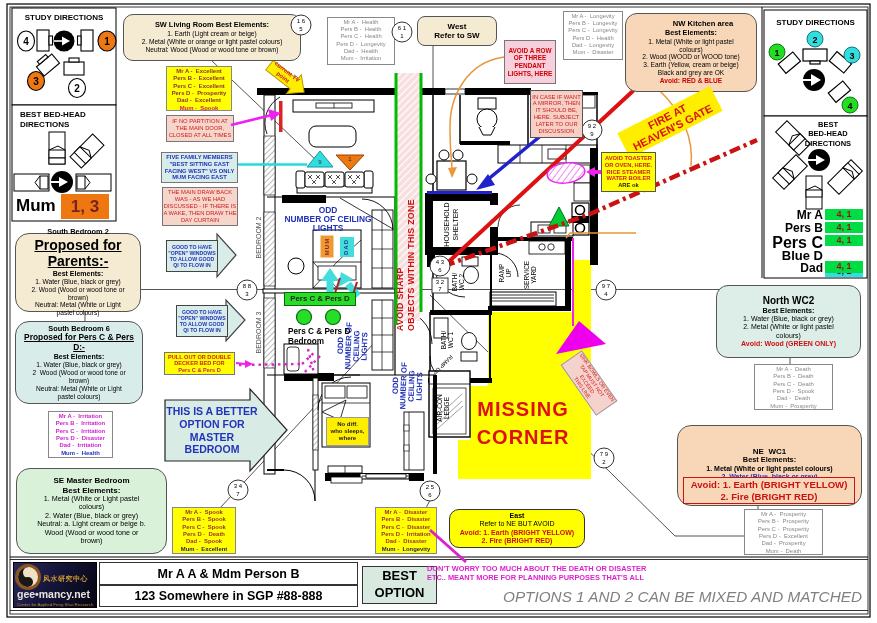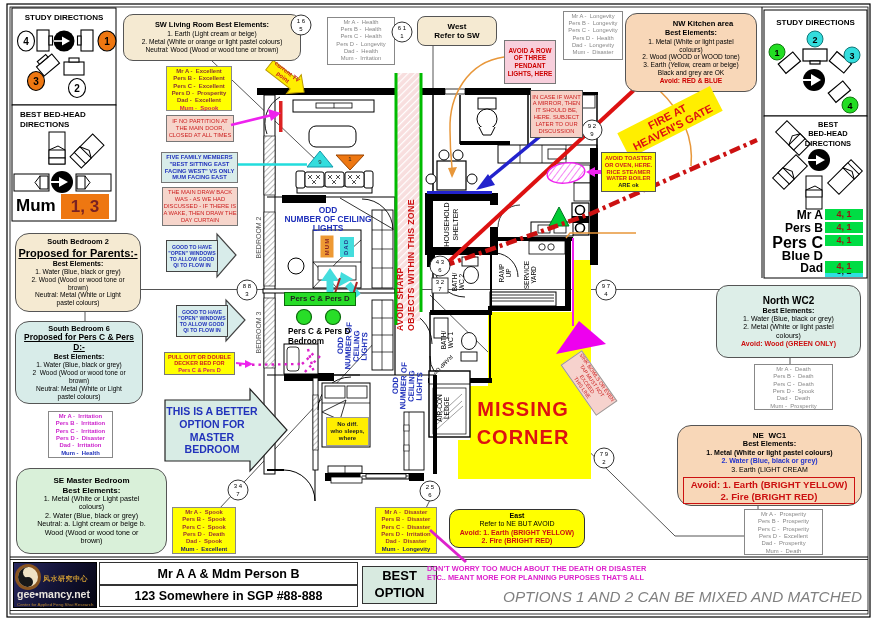--- a/index.html
+++ b/index.html
@@ -608,21 +608,21 @@
 
 <div class="bx" style="left:618px;top:108px;width:104px;height:28px;background:#ffee00;color:#dd1111;font-size:11px;font-weight:bold;transform:rotate(-27deg);line-height:1.1;">FIRE AT<br>HEAVEN'S GATE</div>
 
 <div class="bx" style="left:601px;top:152px;width:55px;height:40px;background:#ffff00;border:1px solid #555;color:#cc2222;font-size:5.8px;font-weight:bold;">AVOID TOASTER<br>OR OVEN, HERE.<br>RICE STEAMER<br>WATER BOILER<br><span style="color:#222;">ARE ok</span></div>
 
 
 <div class="bx" style="left:310px;top:224px;width:192px;height:22px;color:#cc1111;font-size:8.8px;font-weight:bold;transform:rotate(-90deg);line-height:1.2;letter-spacing:0.3px;align-items:flex-start;text-align:left;">AVOID SHARP<br>OBJECTS WITHIN THIS ZONE</div>
 
 <div class="bx" style="left:15px;top:233px;width:126px;height:79px;background:#f5ead2;border:1.5px solid #555;border-radius:14px;font-size:6.6px;">
 <div style="font-size:7.4px;font-weight:bold;">South Bedroom 2</div>
-<div style="font-size:11px;font-weight:bold;text-decoration:underline;text-align:center;">Proposed for Parents:-</div>
+<div style="font-size:14px;font-weight:bold;text-decoration:underline;text-align:center;">Proposed for Parents:-</div>
 <div style="font-size:7px;font-weight:bold;">Best Elements:</div>
 <div>1. Water (Blue, black or grey)</div>
 <div>2. Wood (Wood or wood tone or</div>
 <div>brown)</div>
 <div>Neutral: Metal (White or Light</div>
 <div>pastel colours)</div>
     </div>
 
 <div class="bx" style="left:15px;top:321px;width:128px;height:83px;background:#d8ece9;border:1.5px solid #555;border-radius:14px;font-size:6.6px;">
 <div style="font-size:7.4px;font-weight:bold;">South Bedroom 6</div>
@@ -715,21 +715,21 @@
 <div>1. Water (Blue, black or grey)</div>
 <div>2. Metal (White or light pastel</div>
 <div>colours)</div>
 <div style="color:#cc1111;font-weight:bold;">Avoid: Wood (GREEN ONLY)</div>
     </div>
 
 <div class="lst" style="left:754px;top:364px;width:79px;height:46px;font-size:5.9px;color:#888;">
 Mr A -&nbsp; Death<br>Pers B -&nbsp; Death<br>Pers C -&nbsp; Death<br>Pers D -&nbsp; Spook<br>Dad -&nbsp; Death<br>Mum -&nbsp; Prosperity</div>
 
 <div class="bx" style="left:677px;top:425px;width:185px;height:81px;background:#f8d7b8;border:1.5px solid #555;border-radius:14px;font-size:7px;justify-content:flex-start;padding-top:5px;">
-<div style="font-size:8px;font-weight:bold;">NE&nbsp; WC1</div>
+<div style="font-size:8px;font-weight:bold;margin-top:16px;">NE&nbsp; WC1</div>
 <div style="font-size:7.4px;font-weight:bold;">Best Elements:</div>
 <div style="font-weight:bold;">1. Metal (White or light pastel colours)</div>
 <div style="color:#2233cc;font-weight:bold;">2. Water (Blue, black or grey)</div>
 <div>3. Earth (LIGHT CREAM</div>
     </div>
 
 <div class="bx" style="left:683px;top:477px;width:172px;height:27px;background:#f8d7b8;border:1.5px solid #cc1111;color:#cc1111;font-size:9.6px;font-weight:bold;line-height:1.2;">Avoid: 1. Earth (BRIGHT YELLOW)<br>2. Fire (BRIGHT RED)</div>
 
 <div class="lst" style="left:744px;top:509px;width:79px;height:46px;font-size:5.9px;color:#888;">
 Mr A -&nbsp; Prosperity<br>Pers B -&nbsp; Prosperity<br>Pers C -&nbsp; Prosperity<br>Pers D -&nbsp; Excellent<br>Dad -&nbsp; Prosperity<br>Mum -&nbsp; Death</div>

